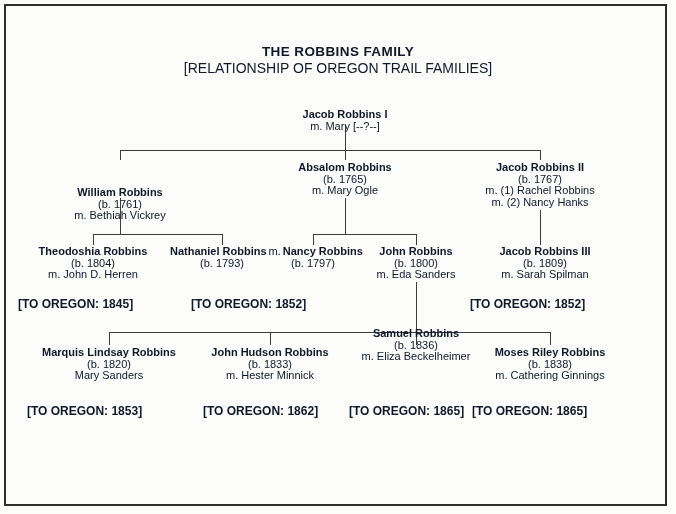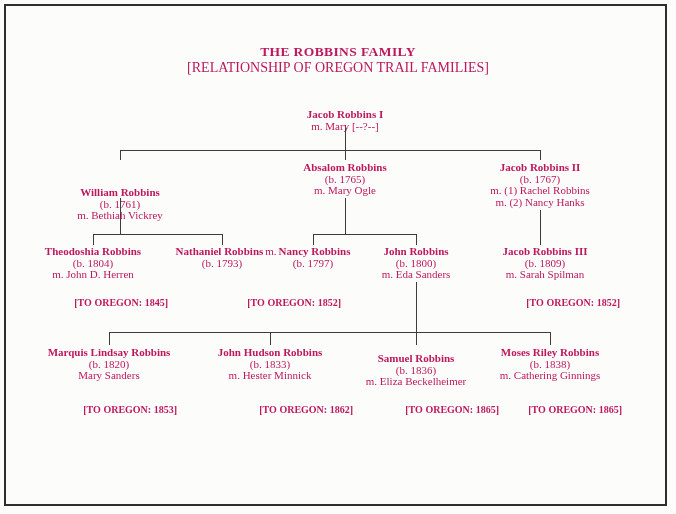--- a/index.html
+++ b/index.html
@@ -1,22 +1,22 @@
 <!DOCTYPE html>
 <html><head>
 <meta charset="utf-8">
 <style>
   html, body { margin: 0; padding: 0; background: #ffffff; }
   .page {
     position: relative;
     width: 676px;
     height: 514px;
     background: #fcfcfb;
-    font-family: Liberation Serif, serif;
-    color: #be185d;
+    font-family: Liberation Sans, sans-serif;
+    color: #0f172a;
     overflow: hidden;
   }
   .frame {
     position: absolute;
     left: 4px; top: 4px;
     width: 659px; height: 498px;
     border: 2px solid #2e2e2e;
   }
   .connectors {
     position: absolute;
@@ -40,23 +40,23 @@
   .node {
     position: absolute;
     text-align: center;
     font-size: 11px;
     line-height: 11.5px;
     white-space: nowrap;
   }
   .nm { font-weight: bold; }
   .oregon {
     position: absolute;
-    text-align: right;
+    text-align: left;
     font-weight: bold;
-    font-size: 10px;
+    font-size: 12px;
     white-space: nowrap;
   }
   .couple-line1 { white-space: nowrap; }
   .m-sep { padding: 0 2px; font-weight: normal; }
   .couple-births { position: relative; height: 11.5px; }
   .birth-left  { position: absolute; left: 0px;  width: 104px; text-align: center; }
   .birth-right { position: absolute; left: 91px; width: 104px; text-align: center; }
 </style>
 </head>
 <body>
@@ -146,21 +146,21 @@
   <div class="node" style="left:34px; top:347px; width:150px;">
     <div class="nm">Marquis Lindsay Robbins</div>
     <div>(b. 1820)</div>
     <div>Mary Sanders</div>
   </div>
   <div class="node" style="left:195px; top:347px; width:150px;">
     <div class="nm">John Hudson Robbins</div>
     <div>(b. 1833)</div>
     <div>m. Hester Minnick</div>
   </div>
-  <div class="node" style="left:341px; top:353px; width:150px;">
+  <div class="node" style="left:341px; top:328px; width:150px;">
     <div class="nm">Samuel Robbins</div>
     <div>(b. 1836)</div>
     <div>m. Eliza Beckelheimer</div>
   </div>
   <div class="node" style="left:475px; top:347px; width:150px;">
     <div class="nm">Moses Riley Robbins</div>
     <div>(b. 1838)</div>
     <div>m. Cathering Ginnings</div>
   </div>
 

